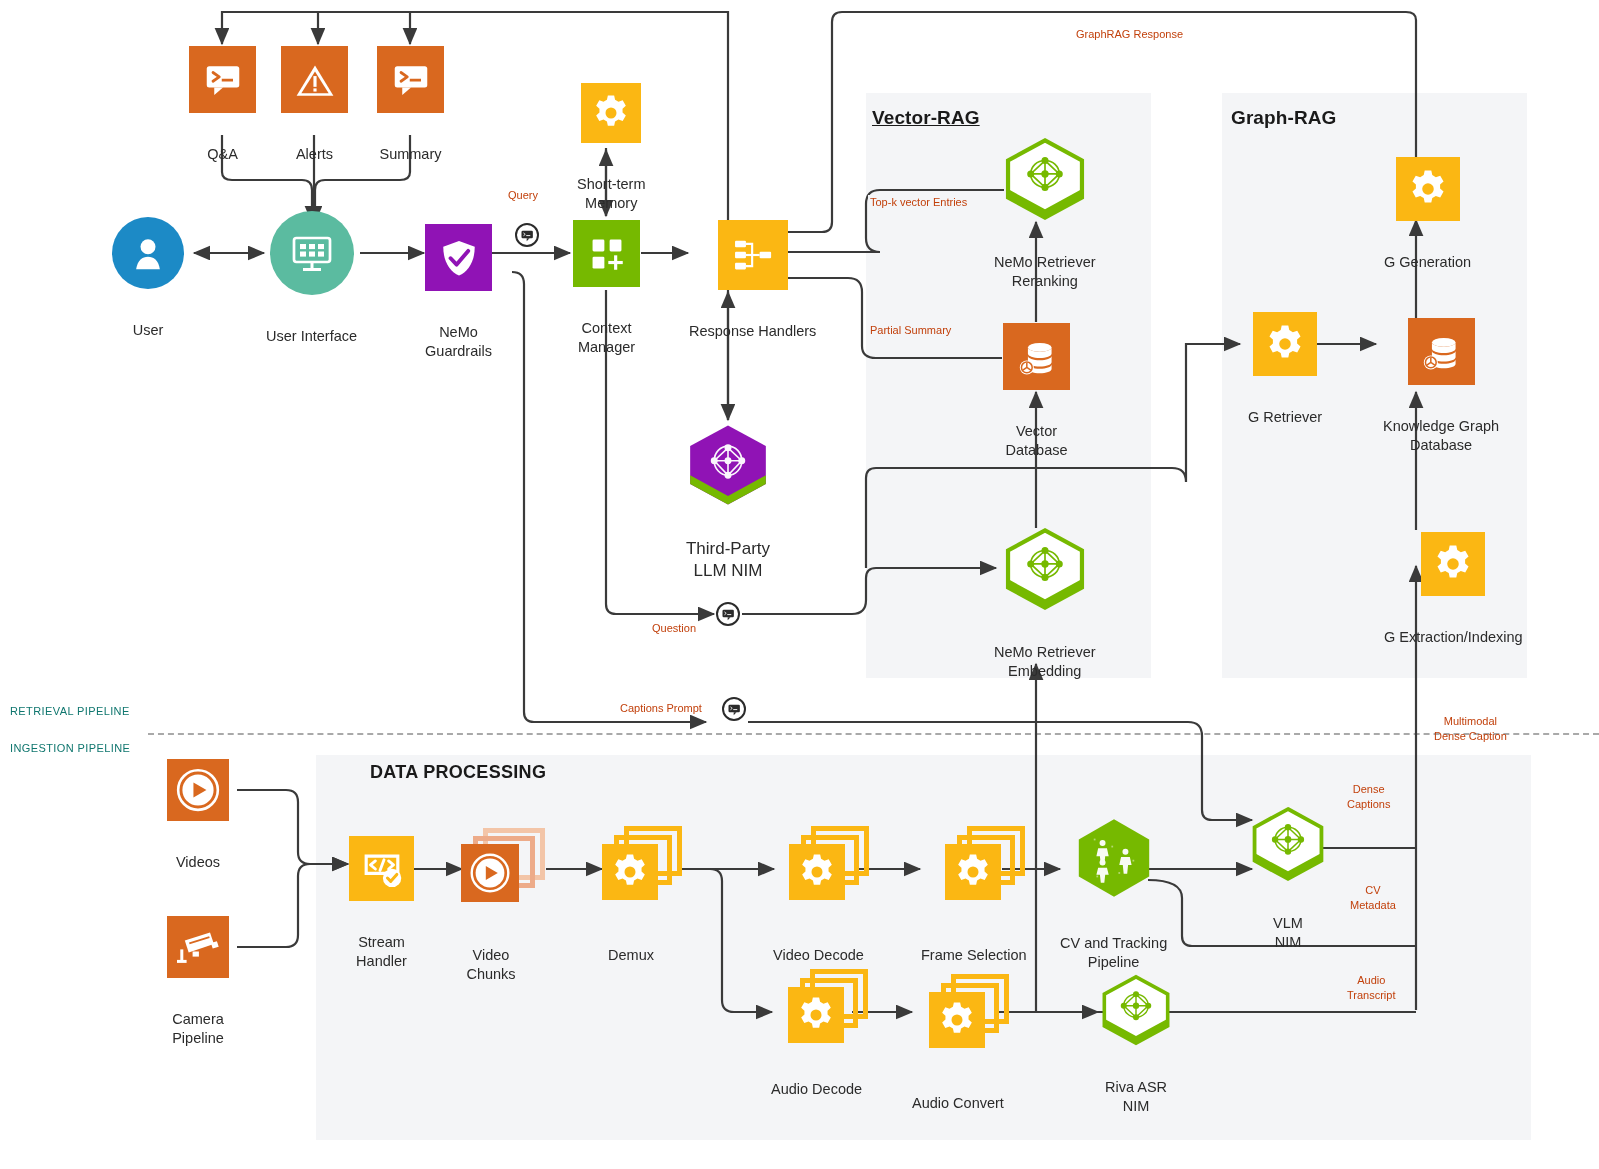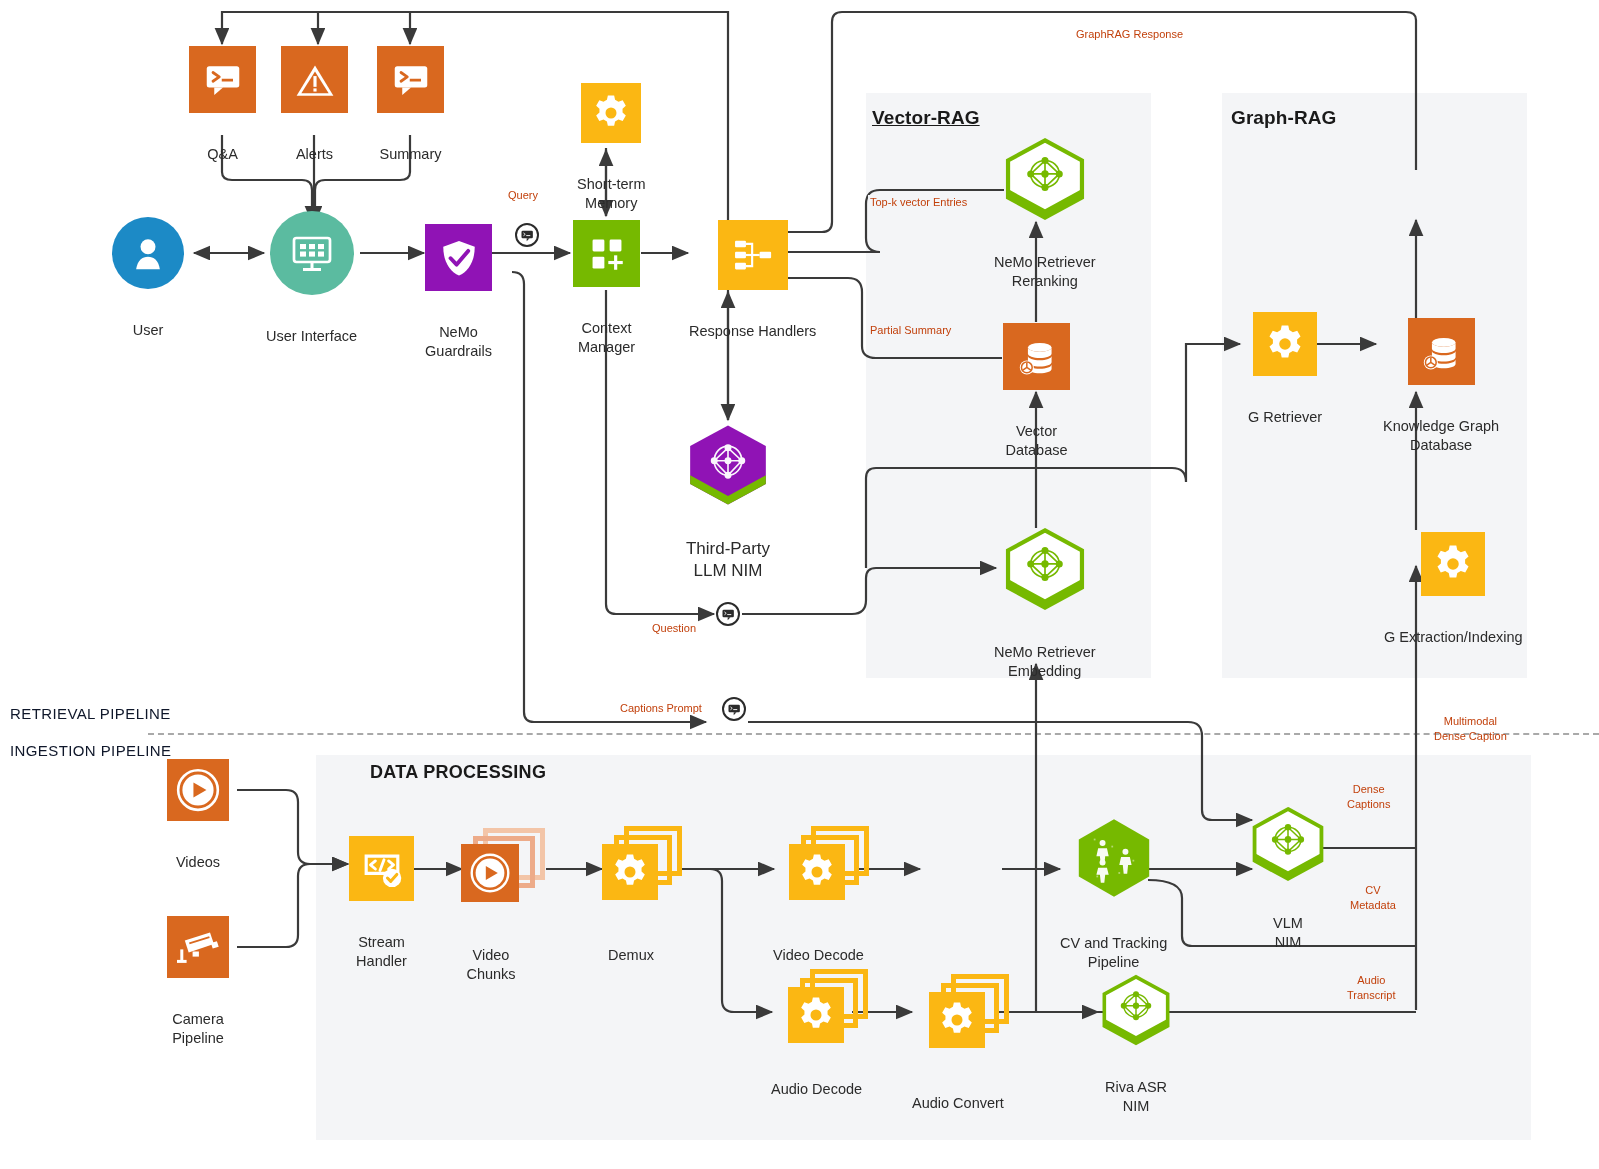--- a/index.html
+++ b/index.html
@@ -34,21 +34,21 @@
               overflow:visible; pointer-events:none; }
   .wire { fill:none; stroke:#3a3a3a; stroke-width:2.2px; }
 
   
   .elabel { position:absolute; font-size:11px; color:#c2410c; white-space:pre-line;
             text-align:center; line-height:1.35; background:#ffffff; padding:0 2px; }
   .elabel.ongray { background:#f4f5f7; }
   .elabel.nobg { background:transparent; }
 
   
-  .band { position:absolute; font-size:15px; letter-spacing:.4px; color:#0f172a; }
+  .band { position:absolute; font-size:11px; letter-spacing:.4px; color:#0f766e; }
   .divider { position:absolute; border-top:2px dashed #a9a9a9; height:0; }
 
   
   .badge { position:absolute; width:24px; height:24px; border-radius:50%;
            border:2px solid #2b2b2b; background:#fff;
            display:flex; align-items:center; justify-content:center; }
 </style>
 </head>
 <body>
 
@@ -417,20 +417,33 @@
           <path d="M50,28 L33,44 L50,60 L67,44 Z"></path>
           <path d="M50,28 L50,60 M33,44 L67,44"></path>
           <ellipse cx="50" cy="44" rx="17" ry="16"></ellipse>
         </g>
       </svg>
     </div>
     <div class="cap">NeMo Retriever
 Embedding</div>
   </div>
 
+  <div class="node" style="left:1384px; top:157px;">
+    <div class="glyph" style="width:64px;height:64px;">
+      <div class="tile" style="background:#fbb713;">
+        <svg width="44" height="44" viewBox="0 0 32 32" aria-hidden="true">
+          <path fill="#fff" d="M13.6 2.6 h4.8 l0.7 3.3 2.6 1.5 3.2-1.1 2.4 4.2 -2.5 2.2 0 3 2.5 2.2
+            -2.4 4.2 -3.2-1.1 -2.6 1.5 -0.7 3.3 h-4.8 l-0.7-3.3 -2.6-1.5 -3.2 1.1 -2.4-4.2 2.5-2.2
+            0-3 -2.5-2.2 2.4-4.2 3.2 1.1 2.6-1.5 z"></path>
+          <circle cx="16" cy="16" r="4.2" fill="#fbb713"></circle>
+        </svg>
+      </div>
+    </div>
+    <div class="cap">G Generation</div>
+  </div>
 
   <div class="node" style="left:1248px; top:312px;">
     <div class="glyph" style="width:64px;height:64px;">
       <div class="tile" style="background:#fbb713;">
         <svg width="44" height="44" viewBox="0 0 32 32" aria-hidden="true">
           <path fill="#fff" d="M13.6 2.6 h4.8 l0.7 3.3 2.6 1.5 3.2-1.1 2.4 4.2 -2.5 2.2 0 3 2.5 2.2
             -2.4 4.2 -3.2-1.1 -2.6 1.5 -0.7 3.3 h-4.8 l-0.7-3.3 -2.6-1.5 -3.2 1.1 -2.4-4.2 2.5-2.2
             0-3 -2.5-2.2 2.4-4.2 3.2 1.1 2.6-1.5 z"></path>
           <circle cx="16" cy="16" r="4.2" fill="#fbb713"></circle>
         </svg>
@@ -570,20 +583,35 @@
           <path fill="#fff" d="M13.6 2.6 h4.8 l0.7 3.3 2.6 1.5 3.2-1.1 2.4 4.2 -2.5 2.2 0 3 2.5 2.2
             -2.4 4.2 -3.2-1.1 -2.6 1.5 -0.7 3.3 h-4.8 l-0.7-3.3 -2.6-1.5 -3.2 1.1 -2.4-4.2 2.5-2.2
             0-3 -2.5-2.2 2.4-4.2 3.2 1.1 2.6-1.5 z"></path>
           <circle cx="16" cy="16" r="4.2" fill="#fbb713"></circle>
         </svg>
       </div>
     </div>
     <div class="cap" style="margin-top:20px; margin-right:28px;">Demux</div>
   </div>
 
+  <div class="node" style="left:921px; top:826px;">
+    <div class="glyph" style="width:86px;height:74px;">
+      <div class="stack" style="left:22px; top:0; width:58px; height:50px;"></div>
+      <div class="stack" style="left:12px; top:9px; width:58px; height:50px;"></div>
+      <div class="tile" style="position:absolute; left:0; top:18px; width:56px; height:56px; background:#fbb713;">
+        <svg width="42" height="42" viewBox="0 0 32 32" aria-hidden="true">
+          <path fill="#fff" d="M13.6 2.6 h4.8 l0.7 3.3 2.6 1.5 3.2-1.1 2.4 4.2 -2.5 2.2 0 3 2.5 2.2
+            -2.4 4.2 -3.2-1.1 -2.6 1.5 -0.7 3.3 h-4.8 l-0.7-3.3 -2.6-1.5 -3.2 1.1 -2.4-4.2 2.5-2.2
+            0-3 -2.5-2.2 2.4-4.2 3.2 1.1 2.6-1.5 z"></path>
+          <circle cx="16" cy="16" r="4.2" fill="#fbb713"></circle>
+        </svg>
+      </div>
+    </div>
+    <div class="cap" style="margin-top:20px; margin-right:28px;">Frame Selection</div>
+  </div>
 
   <div class="node" style="left:1060px; top:814px;">
     <div class="glyph" style="width:88px;height:88px;">
       <svg width="88" height="88" viewBox="0 0 100 100" aria-hidden="true">
         <polygon points="50,6 90,29 90,71 50,94 10,71 10,29" fill="#76b900"></polygon>
         <g fill="#fff" opacity="0.95">
           <circle cx="37" cy="33" r="3.4"></circle>
           <path d="M32 39 h10 l2 9 -4 0 -1 10 -4 0 -1 -10 -4 0 z"></path>
           <circle cx="63" cy="43" r="3.4"></circle>
           <path d="M58 49 h10 l2 9 -4 0 -1 10 -4 0 -1 -10 -4 0 z"></path>

